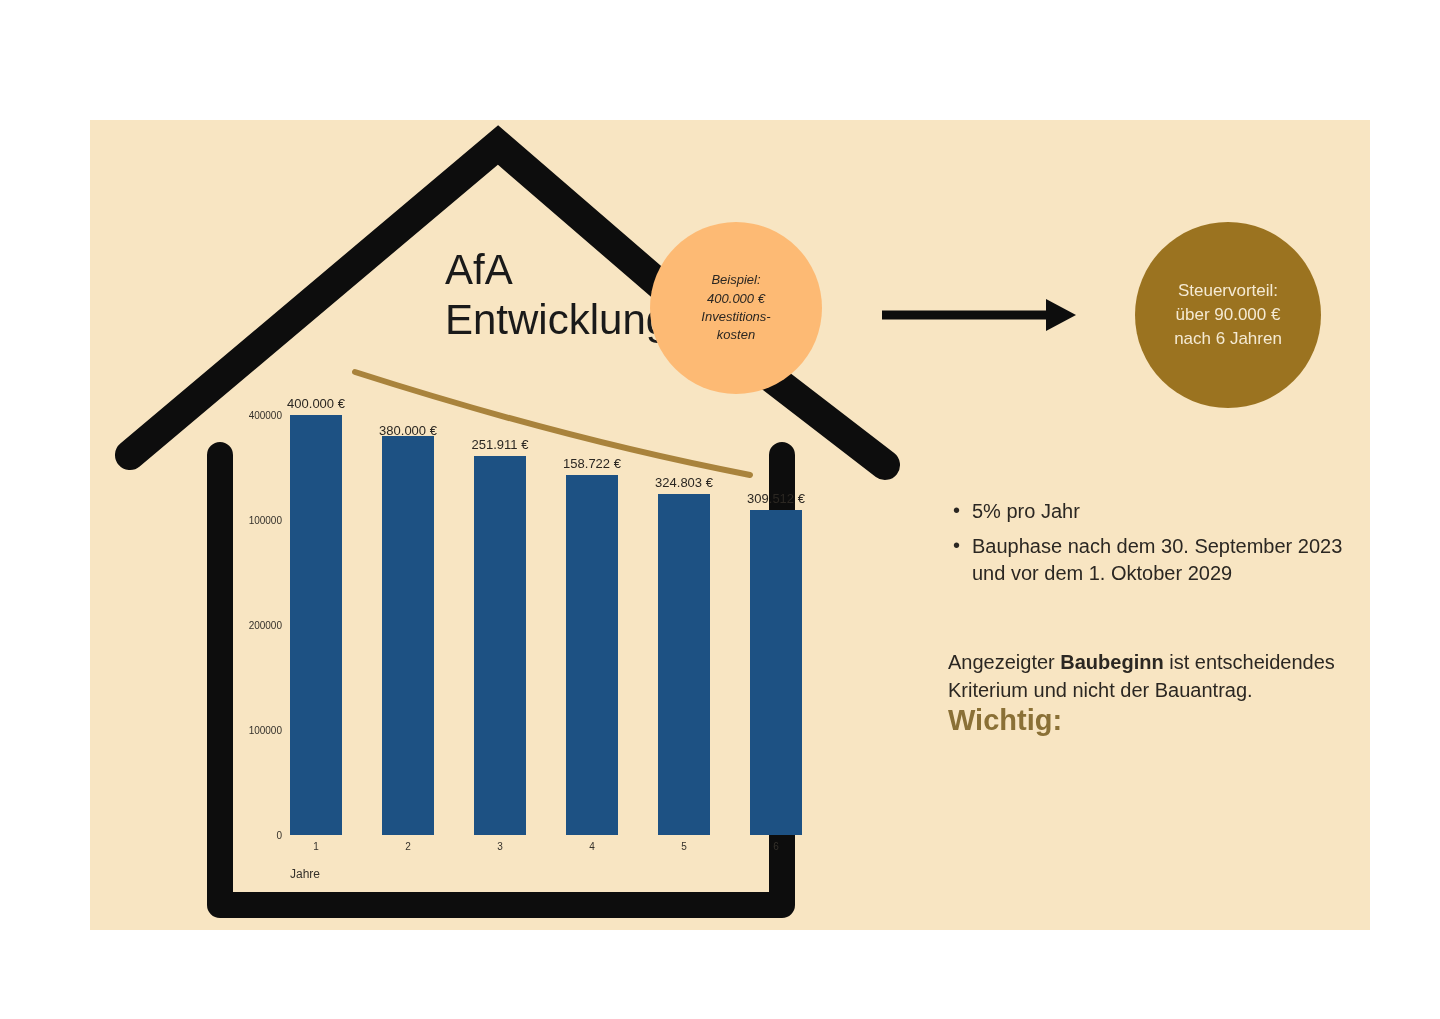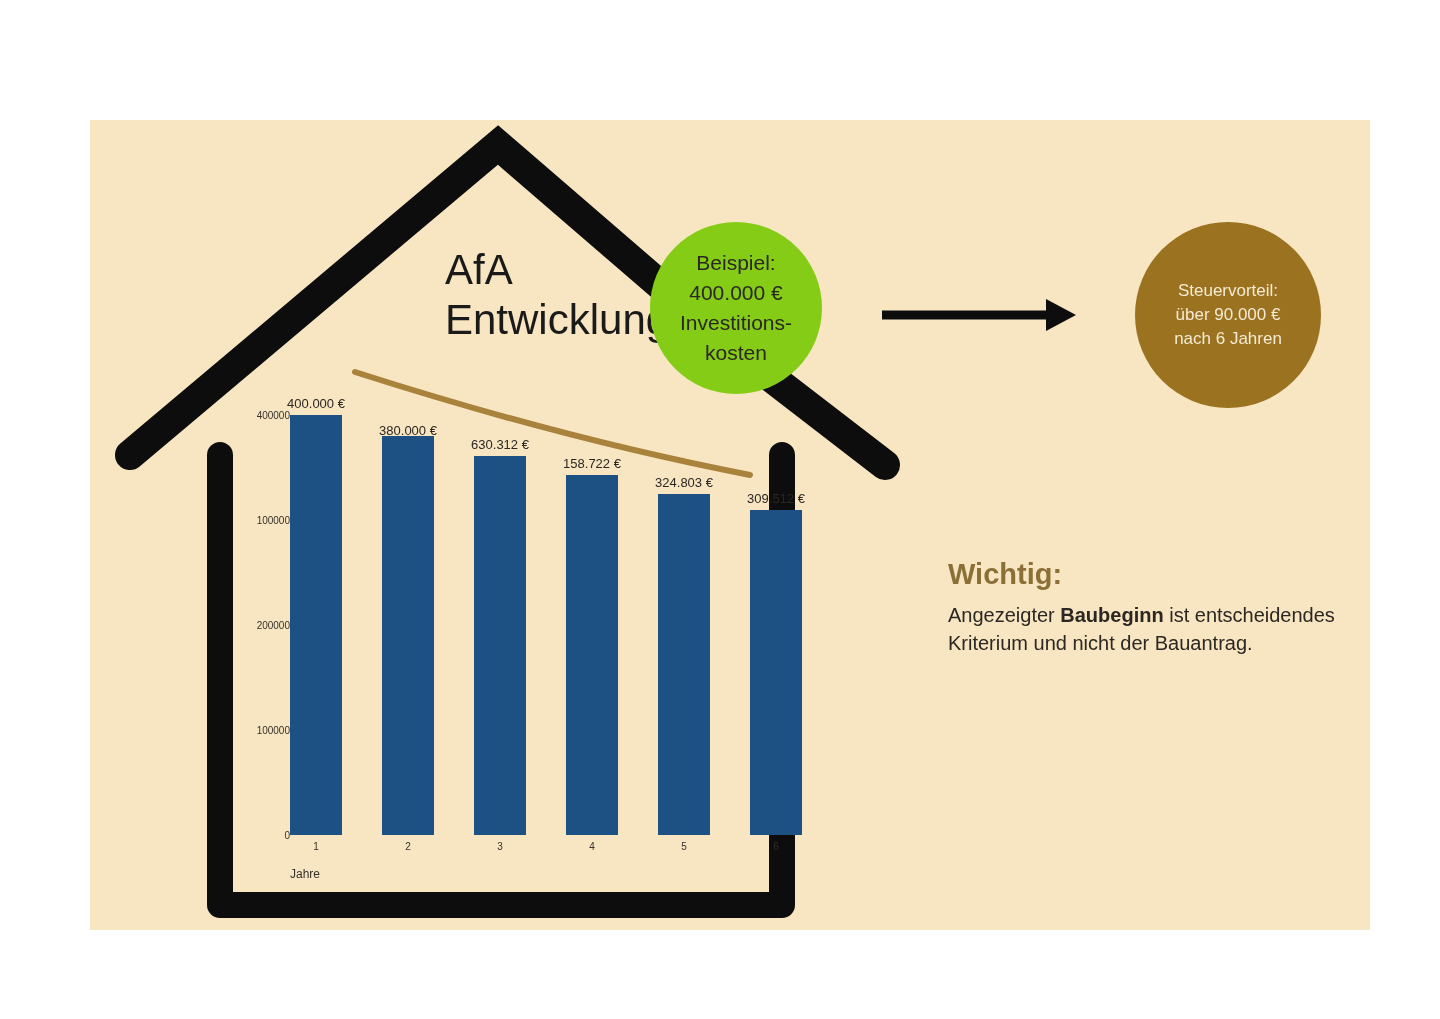--- a/index.html
+++ b/index.html
@@ -51,20 +51,21 @@
   .plot-area {
     position: absolute;
     left: 60px;
     top: 20px;
     width: 520px;
     height: 420px;
   }
   .ytick {
     position: absolute;
     right: 100%;
+    margin-right: 8px;
     transform: translateY(-50%);
     font-size: 10px;
     color: #35312b;
     white-space: nowrap;
     font-family: "Liberation Sans", sans-serif;
   }
   .bar-col {
     position: absolute;
     bottom: 0;
     width: 52px;
@@ -134,23 +135,24 @@
     align-items: center;
     justify-content: center;
     text-align: center;
     line-height: 1.42;
   }
   #circle-beispiel {
     left: 560px;
     top: 102px;
     width: 172px;
     height: 172px;
-    background: #84cc16;
-    color: #2b2722;
-    font-size: 21px;
+    background: #fdba74;
+    color: #2b2722;
+    font-size: 13px;
+    font-style: italic;
   }
   #circle-steuervorteil {
     left: 1045px;
     top: 102px;
     width: 186px;
     height: 186px;
     background: #9b7320;
     color: #f5ead3;
     font-size: 17px;
   }
@@ -240,21 +242,21 @@
 
         <div class="bar-col" style="left:0px">
           <div class="bar-value" style="bottom:424px">400.000 €</div>
           <div class="bar" style="height:420px"></div>
         </div>
         <div class="bar-col" style="left:92px">
           <div class="bar-value" style="bottom:397px">380.000 €</div>
           <div class="bar" style="height:399px"></div>
         </div>
         <div class="bar-col" style="left:184px">
-          <div class="bar-value" style="bottom:383px">630.312 €</div>
+          <div class="bar-value" style="bottom:383px">251.911 €</div>
           <div class="bar" style="height:379px"></div>
         </div>
         <div class="bar-col" style="left:276px">
           <div class="bar-value" style="bottom:364px">158.722 €</div>
           <div class="bar" style="height:360px"></div>
         </div>
         <div class="bar-col" style="left:368px">
           <div class="bar-value" style="bottom:345px">324.803 €</div>
           <div class="bar" style="height:341px"></div>
         </div>
@@ -299,21 +301,25 @@
 
     <div class="circle" id="circle-steuervorteil">
       <div class="circle-text">
         <div>Steuervorteil:</div>
         <div>über 90.000 €</div>
         <div>nach 6 Jahren</div>
       </div>
     </div>
 
     <div id="right-col">
+      <ul class="bullets">
+        <li>5% pro Jahr</li>
+        <li>Bauphase nach dem 30. September 2023 und vor dem 1. Oktober 2029</li>
+      </ul>
 
       <div id="wichtig-block">
+        <div id="wichtig-body"><span>Angezeigter </span><b>Baubeginn</b><span> ist entscheidendes Kriterium und nicht der Bauantrag.</span></div>
         <div id="wichtig-heading">Wichtig:</div>
-        <div id="wichtig-body"><span>Angezeigter </span><b>Baubeginn</b><span> ist entscheidendes Kriterium und nicht der Bauantrag.</span></div>
       </div>
     </div>
 
   </div>
 </div>
 
 </body></html>

